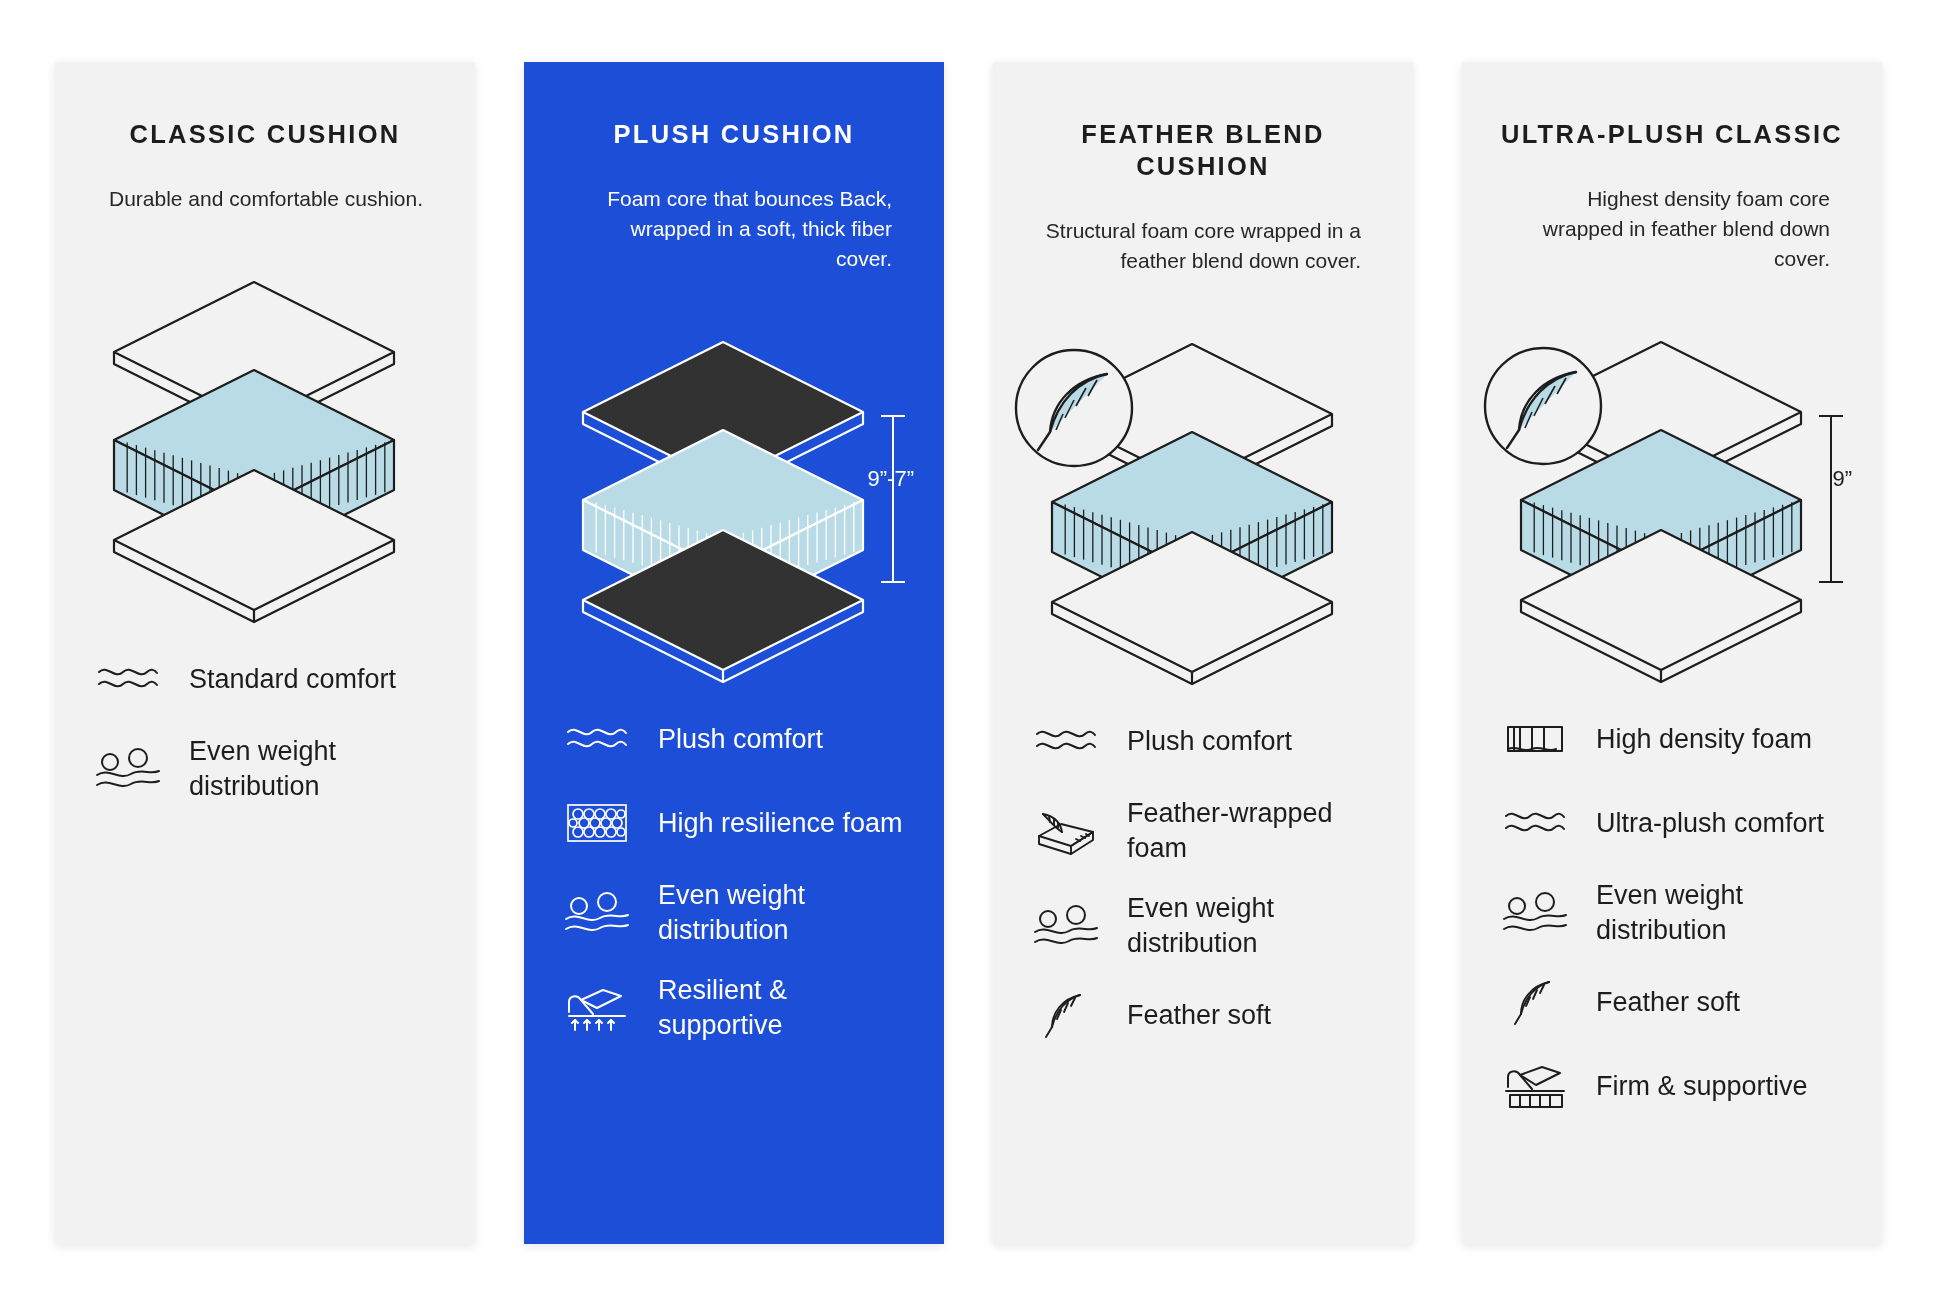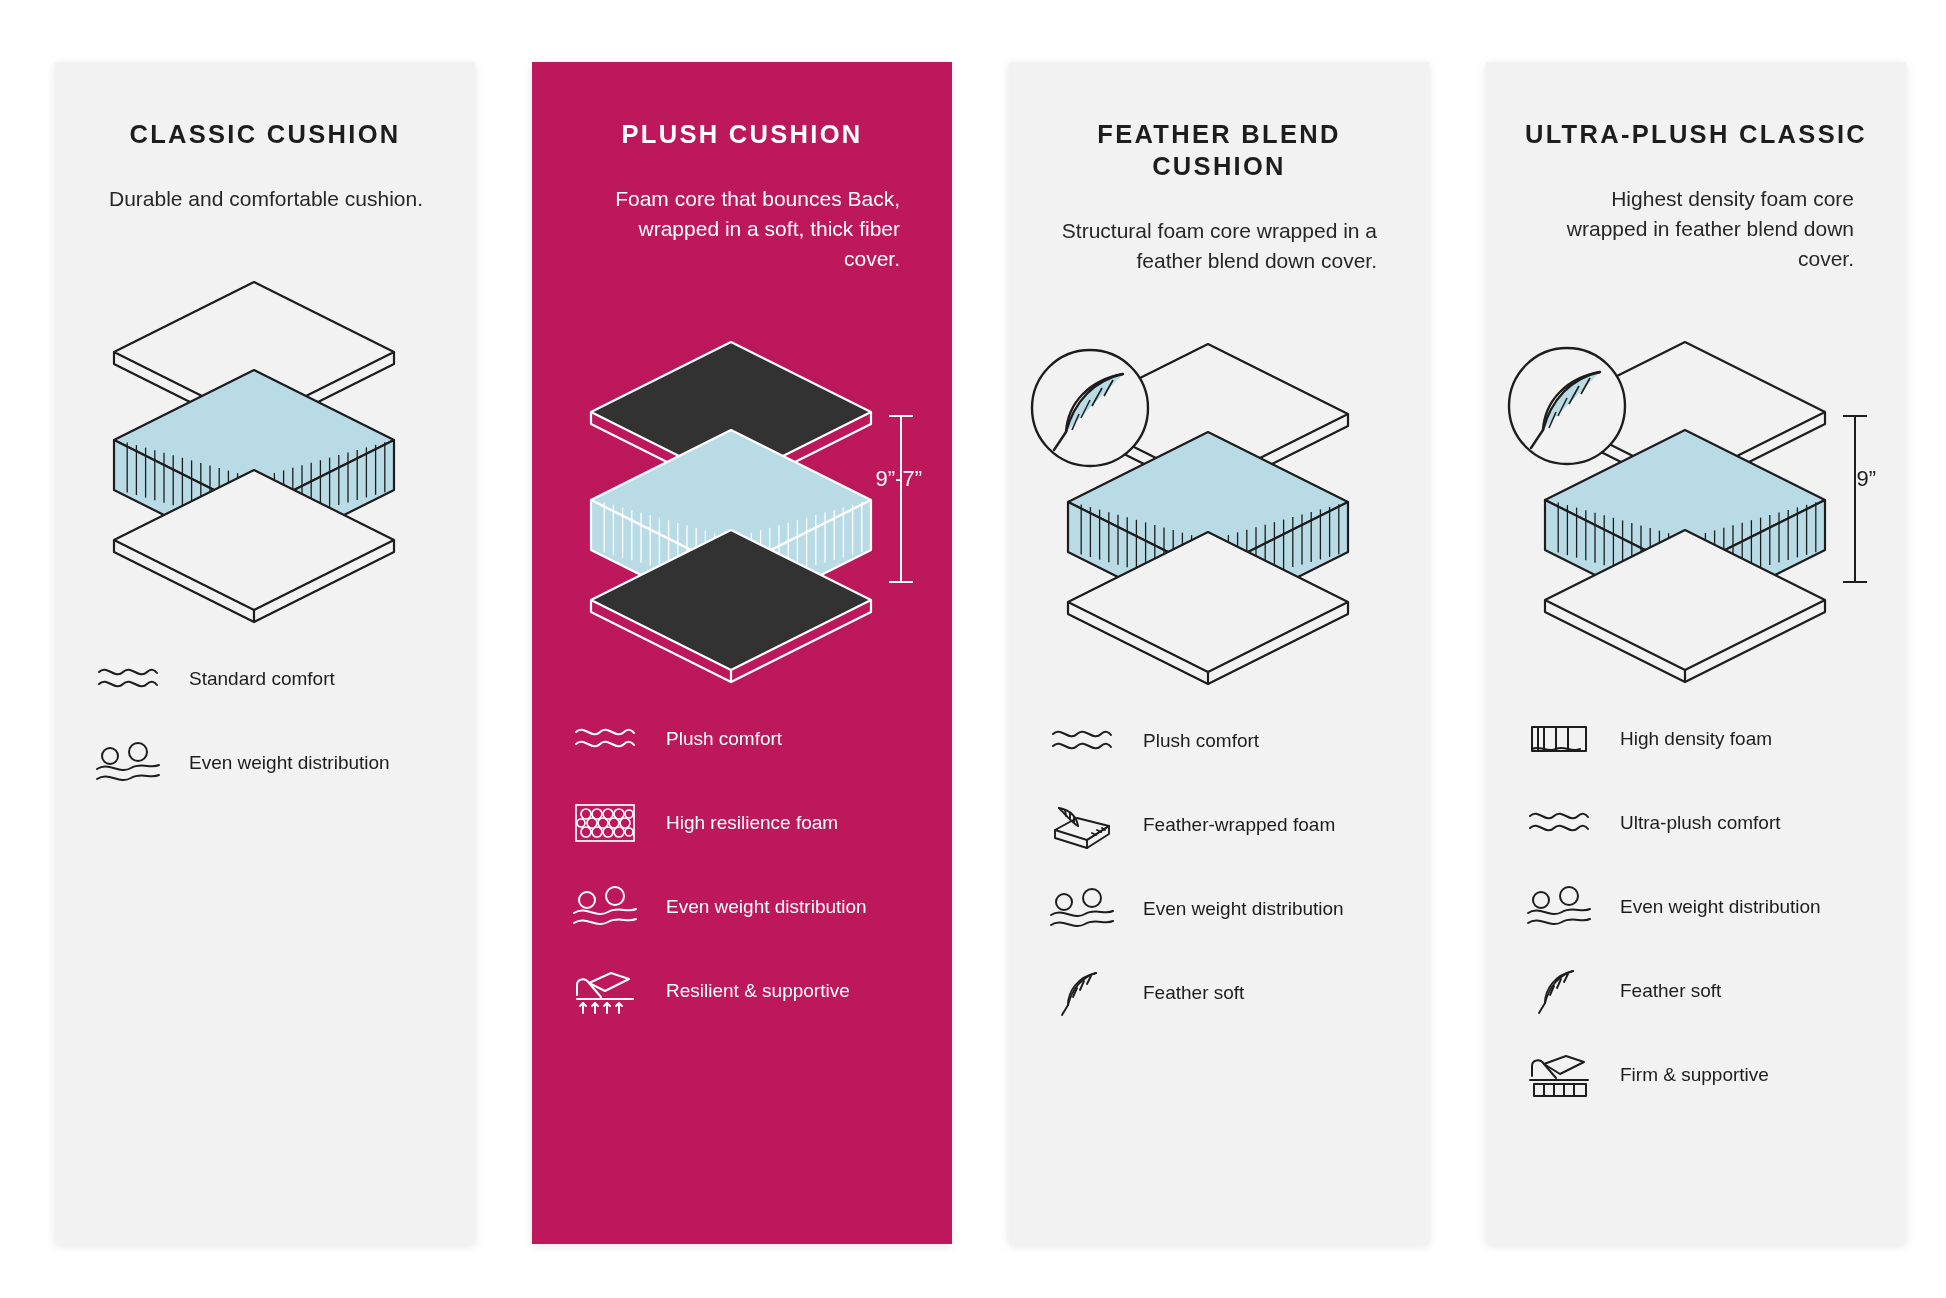--- a/index.html
+++ b/index.html
@@ -11,38 +11,38 @@
   }
   #page {
     width: 1946px;
     height: 1298px;
     position: relative;
     background: #ffffff;
     overflow: hidden;
   }
   .cards {
     display: flex;
-    gap: 12px;
+    gap: 4px;
     padding: 62px 55px 0 55px;
     height: 100%;
   }
   .card {
     width: 420px;
     margin-right: 45px;
     background: #f2f2f2;
     box-shadow: 0 2px 9px rgba(0,0,0,0.10);
     position: relative;
     padding: 56px 34px 40px 34px;
     display: flex;
     flex-direction: column;
     height: 1182px;
   }
   .card:last-child { margin-right: 0; }
   .card.dark {
-    background: #be185d;
+    background: #1d4ed8;
     color: #ffffff;
   }
   .card-title {
     text-align: center;
     font-size: 25.5px;
     font-weight: bold;
     letter-spacing: 2.3px;
     color: #1d1d1d;
     line-height: 1.26;
     margin: 0 0 22px 0;
@@ -82,21 +82,21 @@
   .feature-icon {
     width: 78px;
     min-width: 78px;
     height: 58px;
     display: flex;
     align-items: center;
     justify-content: center;
   }
   .feature-icon svg { display: block; }
   .feature-label {
-    font-size: 19px;
+    font-size: 27px;
     line-height: 1.28;
     color: #1d1d1d;
     max-width: 250px;
   }
   .card.dark .feature-label { color: #ffffff; }
 </style>
 </head>
 <body>
 
 <div id="page">

